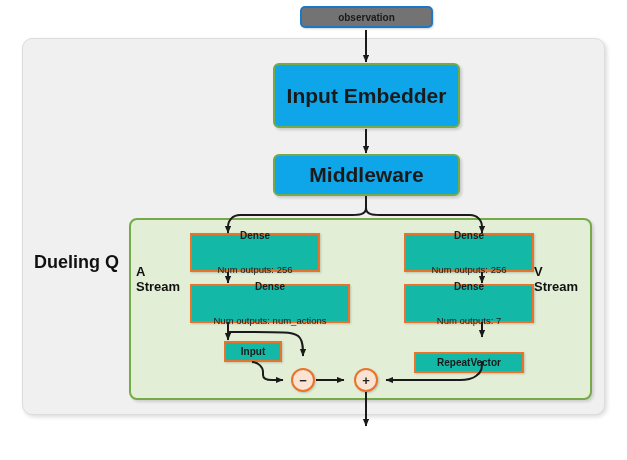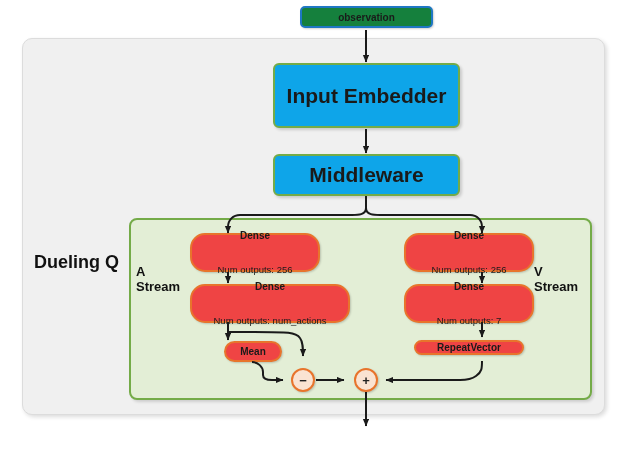--- a/index.html
+++ b/index.html
@@ -24,41 +24,41 @@
     box-sizing: border-box;
     display: flex;
     flex-direction: column;
     align-items: center;
     justify-content: center;
     text-align: center;
     color: #1a1a1a;
   }
 
   .io-box {
-    background: #15803d;
+    background: #737373;
     border: 2px solid #1f77c4;
     border-radius: 5px;
     font-size: 10px;
     font-weight: 600;
     box-shadow: 1px 1px 2px rgba(0,0,0,0.18);
   }
 
   .green-box {
     background: #0ea5e9;
     border: 2px solid #74ab48;
     border-radius: 6px;
     font-size: 21px;
     font-weight: bold;
     box-shadow: 2px 2px 3px rgba(0,0,0,0.16);
   }
 
   .orange-box {
-    background: #ef4444;
+    background: #14b8a6;
     border: 2px solid #e8742c;
-    border-radius: 15px;
+    border-radius: 0;
     box-shadow: 1px 1px 2px rgba(0,0,0,0.18);
     padding: 2px 4px;
   }
   .orange-box .line1 {
     font-size: 10px;
     font-weight: bold;
     line-height: 13px;
   }
   .orange-box .line2 {
     font-size: 9.5px;
@@ -207,34 +207,34 @@
     <div class="line1">Dense</div>
     <div class="line2">Num outputs: 256</div>
   </div>
 
   <div class="node orange-box" style="left:190px; top:284px; width:160px; height:39px;">
     <div class="line1">Dense</div>
     <div class="line2">Num outputs: num_actions</div>
   </div>
 
   <div class="node orange-box single" style="left:224px; top:341px; width:58px; height:21px;">
-    <div class="line1">Mean</div>
+    <div class="line1">Input</div>
   </div>
 
   <div class="node orange-box" style="left:404px; top:233px; width:130px; height:39px;">
     <div class="line1">Dense</div>
     <div class="line2">Num outputs: 256</div>
   </div>
 
   <div class="node orange-box" style="left:404px; top:284px; width:130px; height:39px;">
     <div class="line1">Dense</div>
     <div class="line2">Num outputs: 7</div>
   </div>
 
-  <div class="node orange-box single" style="left:414px; top:340px; width:110px; height:15px;">
+  <div class="node orange-box single" style="left:414px; top:352px; width:110px; height:21px;">
     <div class="line1">RepeatVector</div>
   </div>
 
   <div class="op-circle" style="left:291px; top:368px;">
     <span>−</span>
   </div>
 
   <div class="op-circle" style="left:354px; top:368px;">
     <span>+</span>
   </div>

